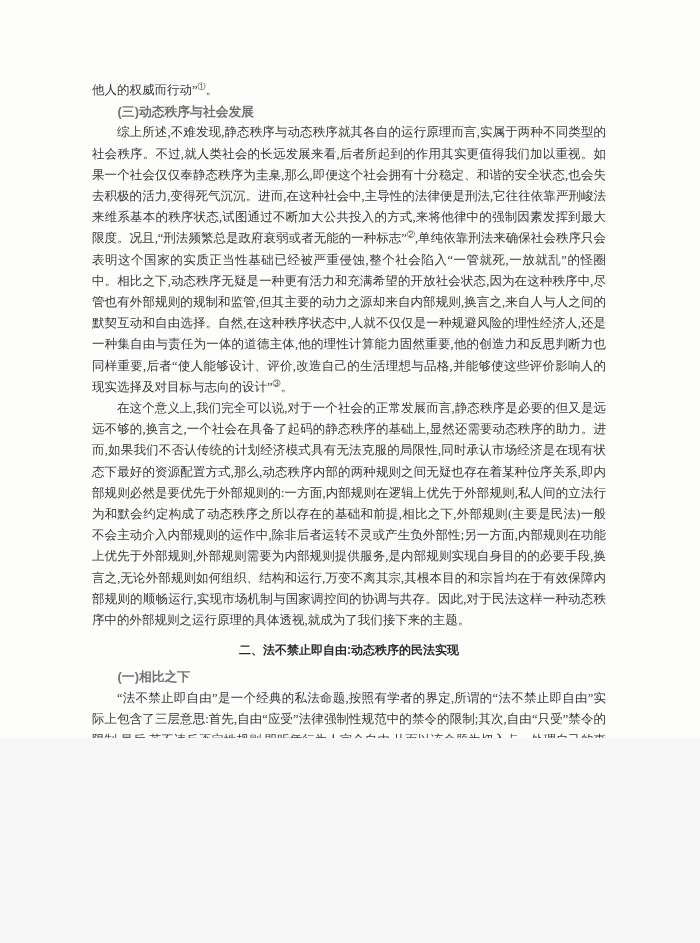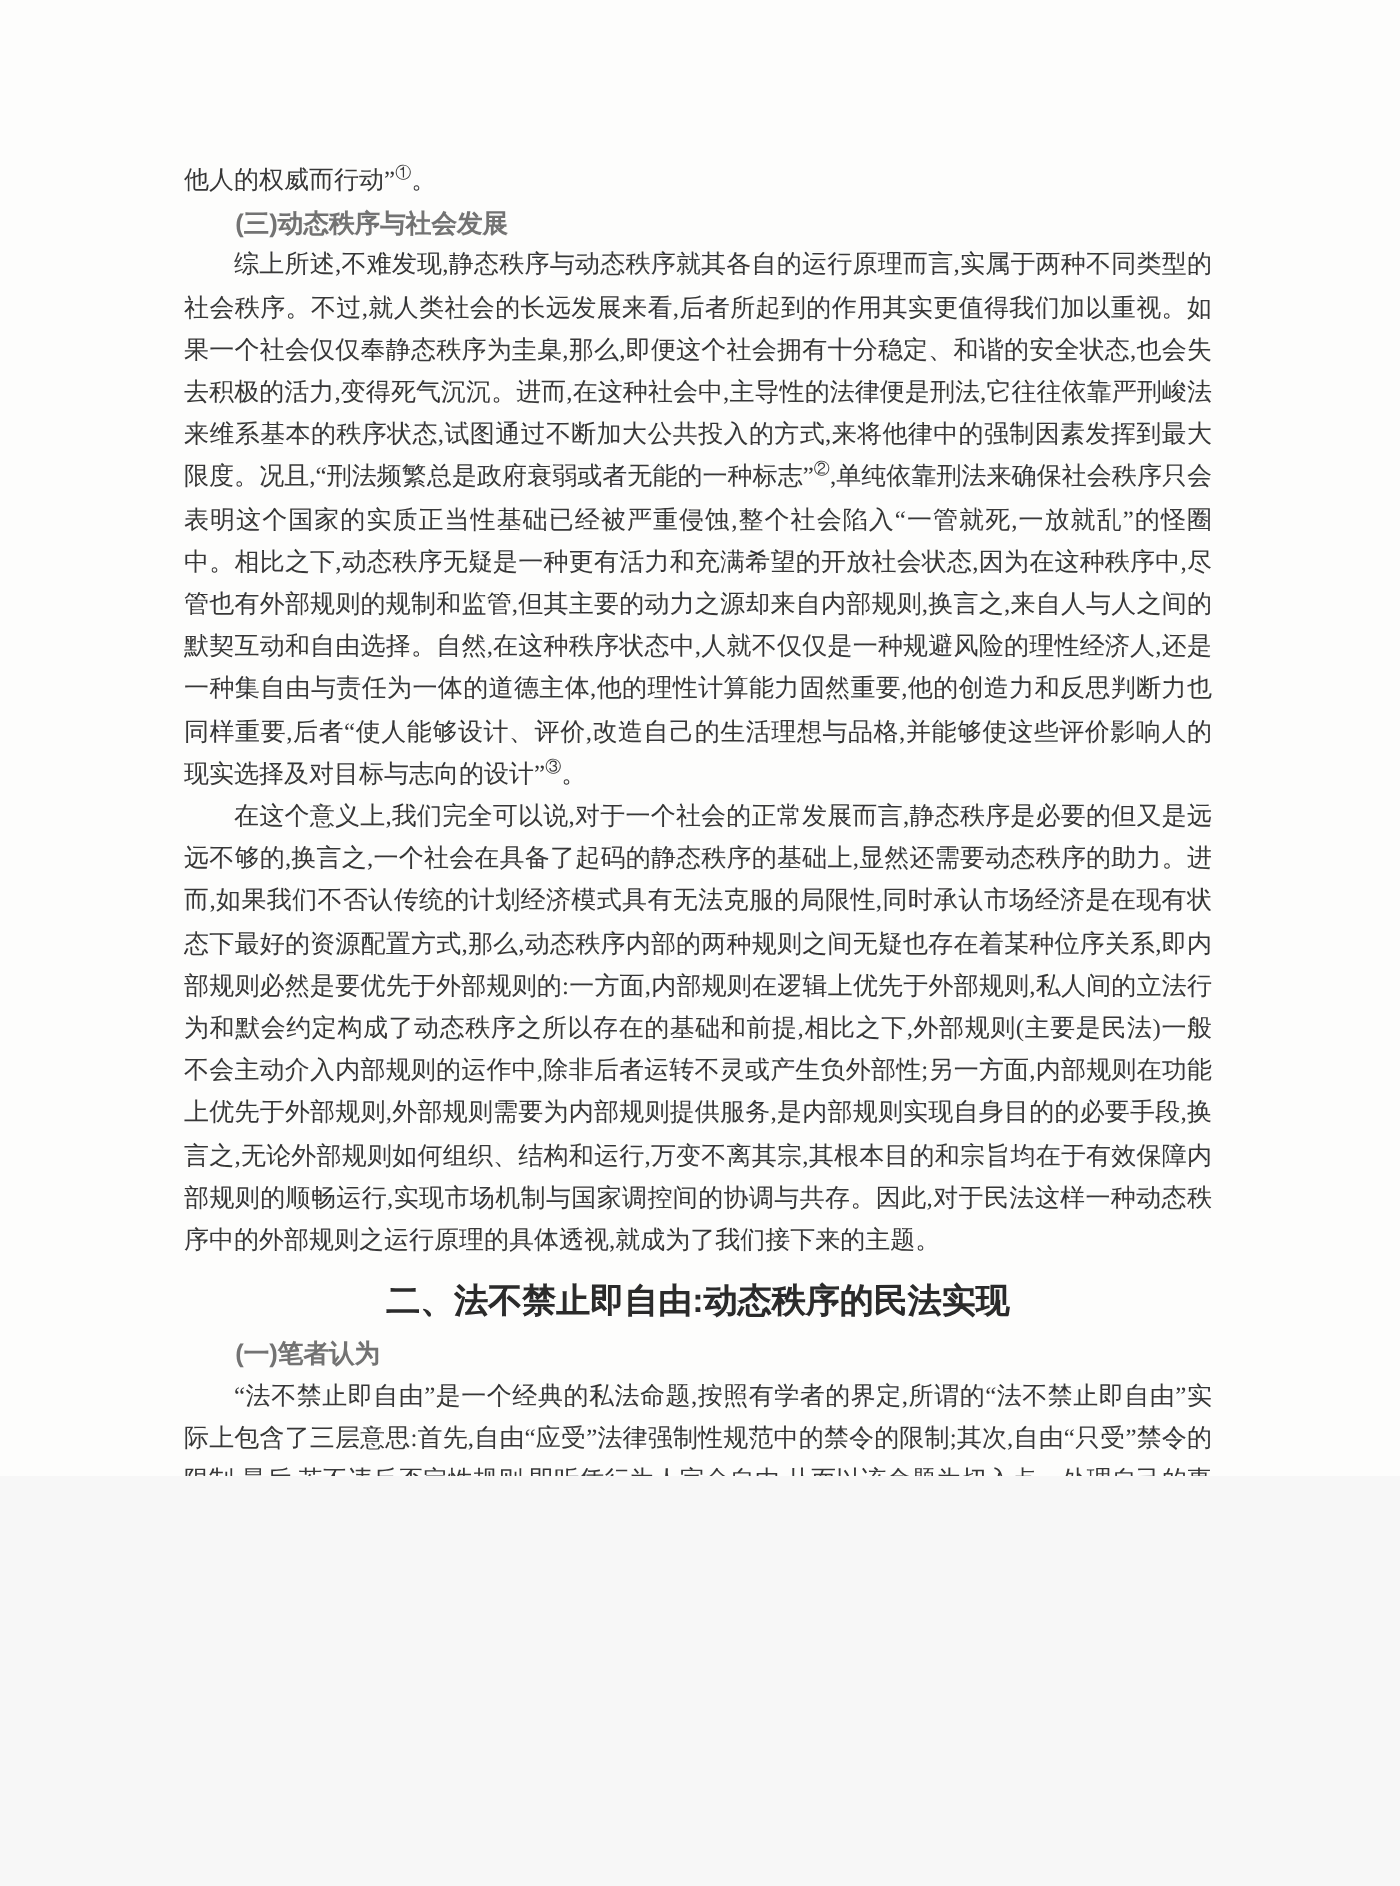--- a/index.html
+++ b/index.html
@@ -32,21 +32,21 @@
     font-weight: bold;
     font-size: 12.8px;
     line-height: 21.2px;
     color: #737373;
     text-indent: 2em;
   }
   .article h2.section-title {
     margin: 9px 0 5px 0;
     font-family: "Liberation Sans", "DejaVu Sans", sans-serif;
     font-weight: bold;
-    font-size: 17px;
+    font-size: 12px;
     line-height: 21.2px;
     color: #2b2b2b;
     text-align: center;
     text-indent: 0;
   }
   sup.fn-ref {
     font-size: 8px;
     line-height: 0;
     vertical-align: super;
     letter-spacing: 0;
@@ -82,21 +82,21 @@
 <body>
 
 <div class="page">
 
   <main class="article">
       <p class="body-continuation">他人的权威而行动”<sup class="fn-ref">①</sup>。</p>
       <h3 class="subsection-title">(三)动态秩序与社会发展</h3>
       <p class="paragraph">综上所述,不难发现,静态秩序与动态秩序就其各自的运行原理而言,实属于两种不同类型的社会秩序。不过,就人类社会的长远发展来看,后者所起到的作用其实更值得我们加以重视。如果一个社会仅仅奉静态秩序为圭臬,那么,即便这个社会拥有十分稳定、和谐的安全状态,也会失去积极的活力,变得死气沉沉。进而,在这种社会中,主导性的法律便是刑法,它往往依靠严刑峻法来维系基本的秩序状态,试图通过不断加大公共投入的方式,来将他律中的强制因素发挥到最大限度。况且,“刑法频繁总是政府衰弱或者无能的一种标志”<sup class="fn-ref">②</sup>,单纯依靠刑法来确保社会秩序只会表明这个国家的实质正当性基础已经被严重侵蚀,整个社会陷入“一管就死,一放就乱”的怪圈中。相比之下,动态秩序无疑是一种更有活力和充满希望的开放社会状态,因为在这种秩序中,尽管也有外部规则的规制和监管,但其主要的动力之源却来自内部规则,换言之,来自人与人之间的默契互动和自由选择。自然,在这种秩序状态中,人就不仅仅是一种规避风险的理性经济人,还是一种集自由与责任为一体的道德主体,他的理性计算能力固然重要,他的创造力和反思判断力也同样重要,后者“使人能够设计、评价,改造自己的生活理想与品格,并能够使这些评价影响人的现实选择及对目标与志向的设计”<sup class="fn-ref">③</sup>。</p>
       <p class="paragraph">在这个意义上,我们完全可以说,对于一个社会的正常发展而言,静态秩序是必要的但又是远远不够的,换言之,一个社会在具备了起码的静态秩序的基础上,显然还需要动态秩序的助力。进而,如果我们不否认传统的计划经济模式具有无法克服的局限性,同时承认市场经济是在现有状态下最好的资源配置方式,那么,动态秩序内部的两种规则之间无疑也存在着某种位序关系,即内部规则必然是要优先于外部规则的:一方面,内部规则在逻辑上优先于外部规则,私人间的立法行为和默会约定构成了动态秩序之所以存在的基础和前提,相比之下,外部规则(主要是民法)一般不会主动介入内部规则的运作中,除非后者运转不灵或产生负外部性;另一方面,内部规则在功能上优先于外部规则,外部规则需要为内部规则提供服务,是内部规则实现自身目的的必要手段,换言之,无论外部规则如何组织、结构和运行,万变不离其宗,其根本目的和宗旨均在于有效保障内部规则的顺畅运行,实现市场机制与国家调控间的协调与共存。因此,对于民法这样一种动态秩序中的外部规则之运行原理的具体透视,就成为了我们接下来的主题。</p>
       <h2 class="section-title">二、法不禁止即自由:动态秩序的民法实现</h2>
-      <h3 class="subsection-title">(一)笔者认为</h3>
+      <h3 class="subsection-title">(一)相比之下</h3>
       <p class="paragraph">“法不禁止即自由”是一个经典的私法命题,按照有学者的界定,所谓的“法不禁止即自由”实际上包含了三层意思:首先,自由“应受”法律强制性规范中的禁令的限制;其次,自由“只受”禁令的限制;最后,若不违反否定性规则,即听凭行为人完全自由,从而以该命题为切入点、处理自己的事务、追</p>
     </main>
 
   <div class="footnote-area">
     <div class="footnote-sep"></div>
     <div id="footnote-list">
         <div class="footnote-entry">①柯武刚,史漫飞.制度经济学:社会秩序与公共政策[M].韩朝华,译.北京:商务印书馆,2003:172.</div>
         <div class="footnote-entry">②卢梭.主要是民法[M].何兆武,译.北京:商务印书馆,2003:43.</div>
         <div class="footnote-entry">③马塞多.自由主义美德:自由主义宪政中的公民身份、德性与社群[M].马万利,译.南京:译林出版社,2010:254.</div>
       </div>

